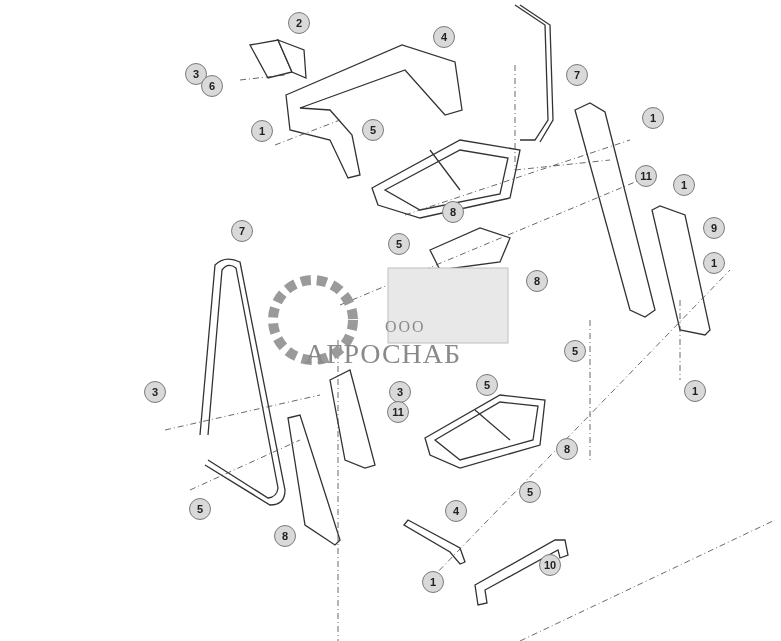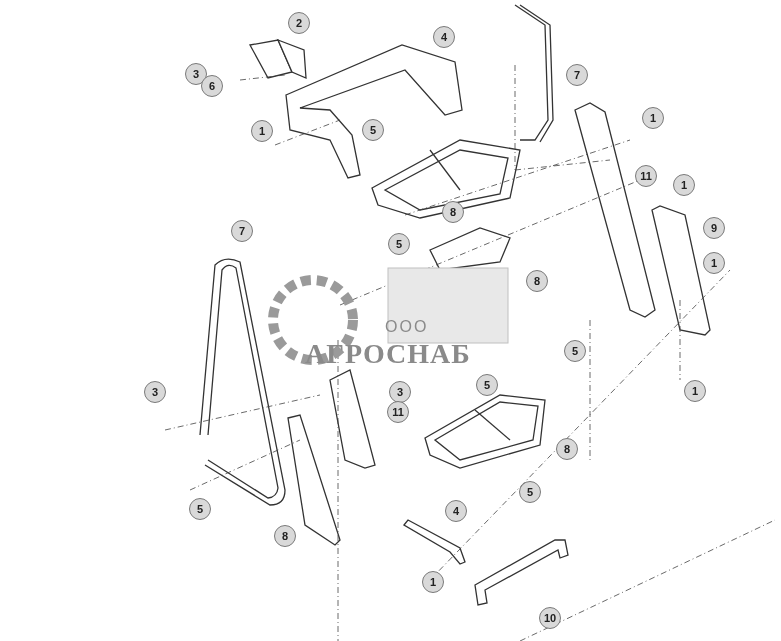--- a/index.html
+++ b/index.html
@@ -2,22 +2,22 @@
 <html><head>
 <meta charset="utf-8">
 <style>
   html, body { margin:0; padding:0; background:#ffffff; }
   body { width:781px; height:641px; position:relative; overflow:hidden; font-family:"Liberation Sans", sans-serif; }
   #diagram { position:absolute; left:0; top:0; width:781px; height:641px; }
   .callout { position:absolute; width:22px; height:22px; margin-left:-11px; margin-top:-11px; border-radius:50%;
     background:#d9d9d9; border:1px solid #7a7a7a; box-sizing:border-box; display:flex; align-items:center; justify-content:center;
     font-weight:bold; font-size:11px; color:#222; cursor:pointer; }
   .watermark { position:absolute; left:268px; top:258px; width:255px; height:125px; pointer-events:none; }
-  .wm-ooo { position:absolute; left:385px; top:318px; font-size:16px; color:#8a8a8a; letter-spacing:2px; font-family:Liberation Sans, sans-serif; }
-  .wm-name { position:absolute; left:305px; top:338px; font-size:28px; color:#8a8a8a; font-family:"Liberation Serif", serif; letter-spacing:1px;font-weight:bold; }
+  .wm-ooo { position:absolute; left:385px; top:318px; font-size:16px; color:#8a8a8a; letter-spacing:2px; font-family:Liberation Serif, serif; }
+  .wm-name { position:absolute; left:305px; top:338px; font-size:28px; color:#8a8a8a; font-family:"Liberation Serif", serif; letter-spacing:1px; }
 </style>
 </head>
 <body>
 
 <svg id="diagram" viewBox="0 0 781 641" xmlns="http://www.w3.org/2000/svg">
   <g fill="none" stroke="#333" stroke-width="1.3">
 
     <g>
       <polygon points="250,45 278,40 292,72 268,78" fill="#fff"></polygon>
       <polygon points="278,40 304,50 306,78 292,72" fill="#fff"></polygon>
@@ -126,14 +126,14 @@
     <div class="callout" style="left: 695px; top: 391px;">1</div>
     <div class="callout" style="left: 155px; top: 392px;">3</div>
     <div class="callout" style="left: 400px; top: 392px;">3</div>
     <div class="callout" style="left: 398px; top: 412px;">11</div>
     <div class="callout" style="left: 567px; top: 449px;">8</div>
     <div class="callout" style="left: 530px; top: 492px;">5</div>
     <div class="callout" style="left: 200px; top: 509px;">5</div>
     <div class="callout" style="left: 456px; top: 511px;">4</div>
     <div class="callout" style="left: 285px; top: 536px;">8</div>
     <div class="callout" style="left: 433px; top: 582px;">1</div>
-    <div class="callout" style="left: 550px; top: 618px;">10</div>
+    <div class="callout" style="left: 550px; top: 565px;">10</div>
   </div>
 
 </body></html>

